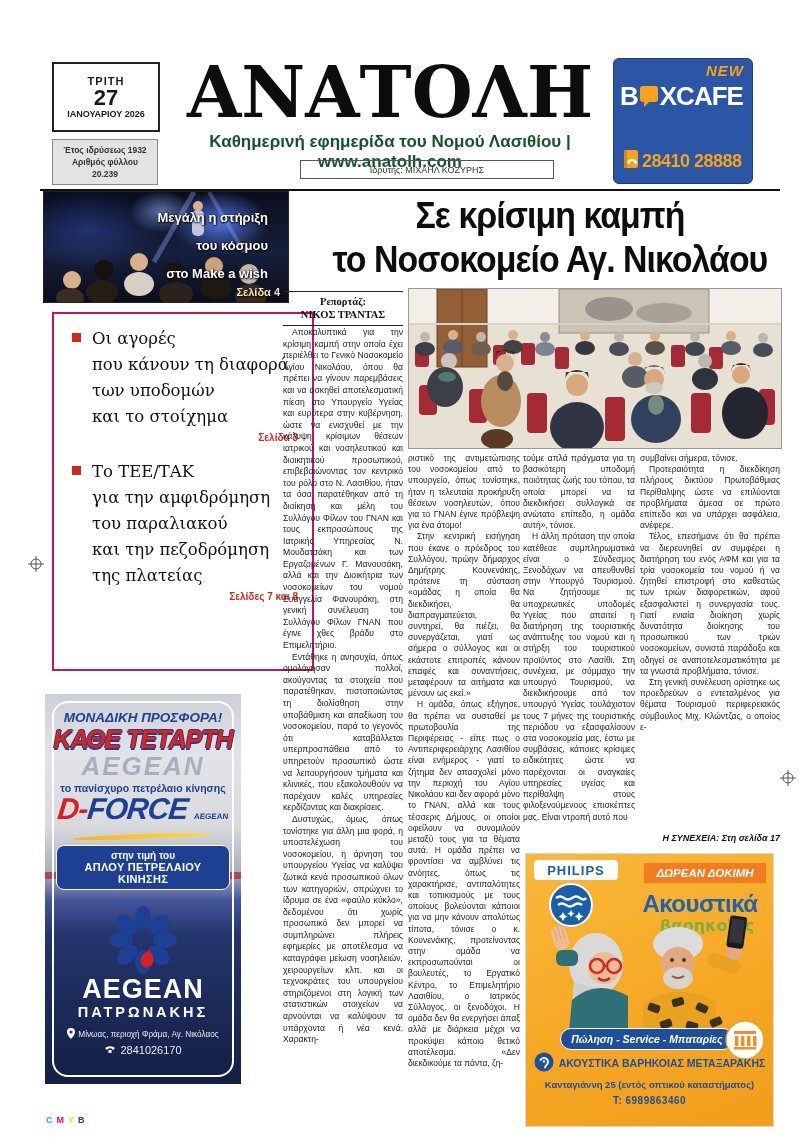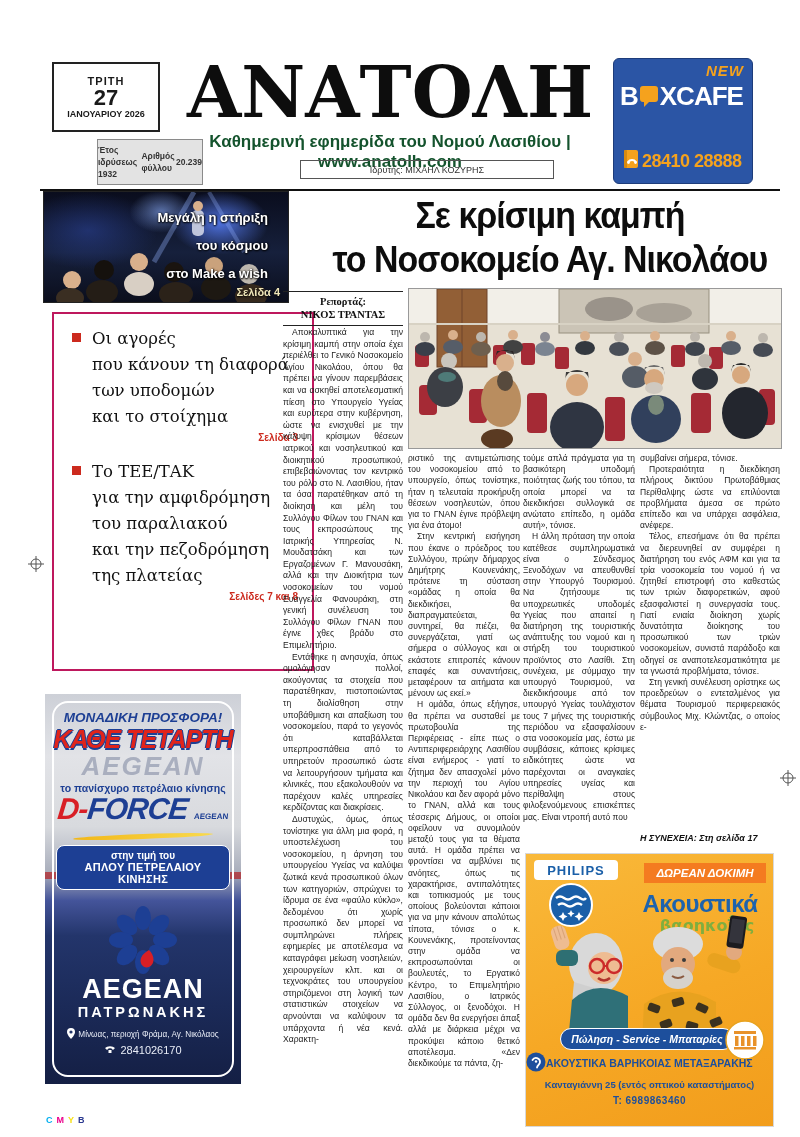--- a/index.html
+++ b/index.html
@@ -7,21 +7,21 @@
         font-family:"Liberation Sans",sans-serif;color:#1a1a1a;}
   .abs{position:absolute;}
 
   
   .date-box{left:52px;top:62px;width:104px;height:66px;border:2px solid #222;
     display:flex;flex-direction:column;align-items:center;justify-content:center;gap:1px;}
   .date-box .wd{font-size:11px;font-weight:bold;letter-spacing:1px;}
   .date-box .dd{font-size:22px;font-weight:bold;line-height:20px;}
   .date-box .my{font-size:9px;font-weight:bold;}
   .issue-box{left:52px;top:139px;width:104px;height:44px;background:#e3e3e3;border:1px solid #8a8a8a;
-    display:flex;flex-direction:row;align-items:center;justify-content:center;margin-left:45px;}
+    display:flex;flex-direction:column;align-items:center;justify-content:center;}
   .issue-box div{font-size:8.5px;font-weight:bold;color:#333;line-height:12px;}
   .masthead{left:172px;top:56px;width:436px;text-align:center;}
   .masthead .title{font-family:"DejaVu Serif",serif;font-weight:900;font-size:70px;line-height:74px;
     letter-spacing:0px;transform:scaleY(1.02);color:#0d0d0d;}
   .masthead .subtitle{font-size:17px;font-weight:bold;margin-top:2px;color:#14532d;}
   .founder-box{left:300px;top:160px;width:252px;height:17px;border:1px solid #555;
     display:flex;align-items:center;justify-content:center;font-size:9px;color:#333;}
   .header-rule{left:40px;top:189px;width:740px;height:2px;background:#111;}
 
   
@@ -66,21 +66,21 @@
 
   
   .col{overflow:hidden;text-align:justify;color:#222;}
   .col p{margin:0;text-indent:9px;}
   .col.cont p:first-child{text-indent:0;}
   .col1{left:283px;top:327px;width:120px;height:795px;font-size:8.6px;line-height:11.6px;}
   .col2{left:408px;top:453px;width:112px;height:665px;font-size:8.5px;line-height:11.2px;}
   .col3{left:523px;top:453px;width:112px;height:392px;font-size:8.5px;line-height:11.2px;}
   .col4{left:640px;top:453px;width:140px;height:378px;font-size:8.5px;line-height:11.2px;}
   .continuation{left:640px;top:833px;width:140px;font-size:9px;font-weight:bold;font-style:italic;
-    text-align:left;color:#111;}
+    text-align:right;color:#111;}
 
   
   .fuel-ad{left:45px;top:694px;width:196px;height:390px;overflow:hidden;
     background:linear-gradient(180deg,#cdd0d7 0%,#e2e3e7 16%,#d8dade 34%,#a8adbb 46%,#44549a 53%,#23356b 62%,#1b2a58 80%,#141f44 100%);}
   .fuel-frame{position:absolute;inset:7px;border:2px solid #fff;border-radius:16px;pointer-events:none;}
   .fuel-redstrip{position:absolute;left:0;top:178px;width:100%;height:7px;background:#b23034;opacity:.8;}
   .fuel-inner{position:absolute;left:0;top:0;width:100%;text-align:center;}
   .f-offer{margin-top:16px;color:#1d3f94;font-weight:900;font-style:italic;font-size:13.5px;}
   .f-wed{color:#e0241b;font-weight:900;font-style:italic;font-size:25px;letter-spacing:-1px;
     text-shadow:-1px 0 #1d3f94,1px 0 #1d3f94,0 -1px #1d3f94,0 1.5px #1d3f94;}
@@ -111,21 +111,21 @@
   .ph-title{position:absolute;left:104px;top:36px;width:140px;text-align:center;color:#1d63ad;
     font-weight:900;font-size:24px;letter-spacing:-0.5px;}
   .ph-sub{position:absolute;left:118px;top:62px;width:126px;text-align:center;color:#7fae3f;
     font-weight:bold;font-size:16px;font-family:"DejaVu Sans",sans-serif;}
   .ph-couple{position:absolute;left:0px;top:58px;}
   .ph-pill{position:absolute;left:34px;top:174px;width:172px;height:20px;background:#1d4f9c;border-radius:11px;
     border:1px solid #fff;display:flex;align-items:center;justify-content:center;color:#fff;font-weight:bold;
     font-style:italic;font-size:10.5px;}
   .ph-badge{position:absolute;right:8px;top:166px;}
   .ph-store{position:absolute;left:0;top:198px;width:100%;text-align:center;}
-  .ph-store .row1{display:flex;align-items:center;justify-content:flex-start;color:#1d4f9c;
+  .ph-store .row1{display:flex;align-items:center;justify-content:center;gap:5px;color:#1d4f9c;
     font-weight:900;font-size:10.5px;}
   .ph-store .row2{color:#1d4f9c;font-size:9.5px;margin-top:5px;font-weight:bold;}
   .ph-store .row3{color:#1d4f9c;font-size:10px;margin-top:5px;font-weight:bold;letter-spacing:.5px;}
 
   
   .cmyb{left:46px;top:1115px;display:flex;gap:4px;font-weight:bold;font-size:9px;}
   .cmyb span:nth-child(1){color:#00aeef;} .cmyb span:nth-child(2){color:#ec008c;}
   .cmyb span:nth-child(3){color:#f7e017;} .cmyb span:nth-child(4){color:#2b3990;}
   .regmark{width:16px;height:16px;}
 </style>

